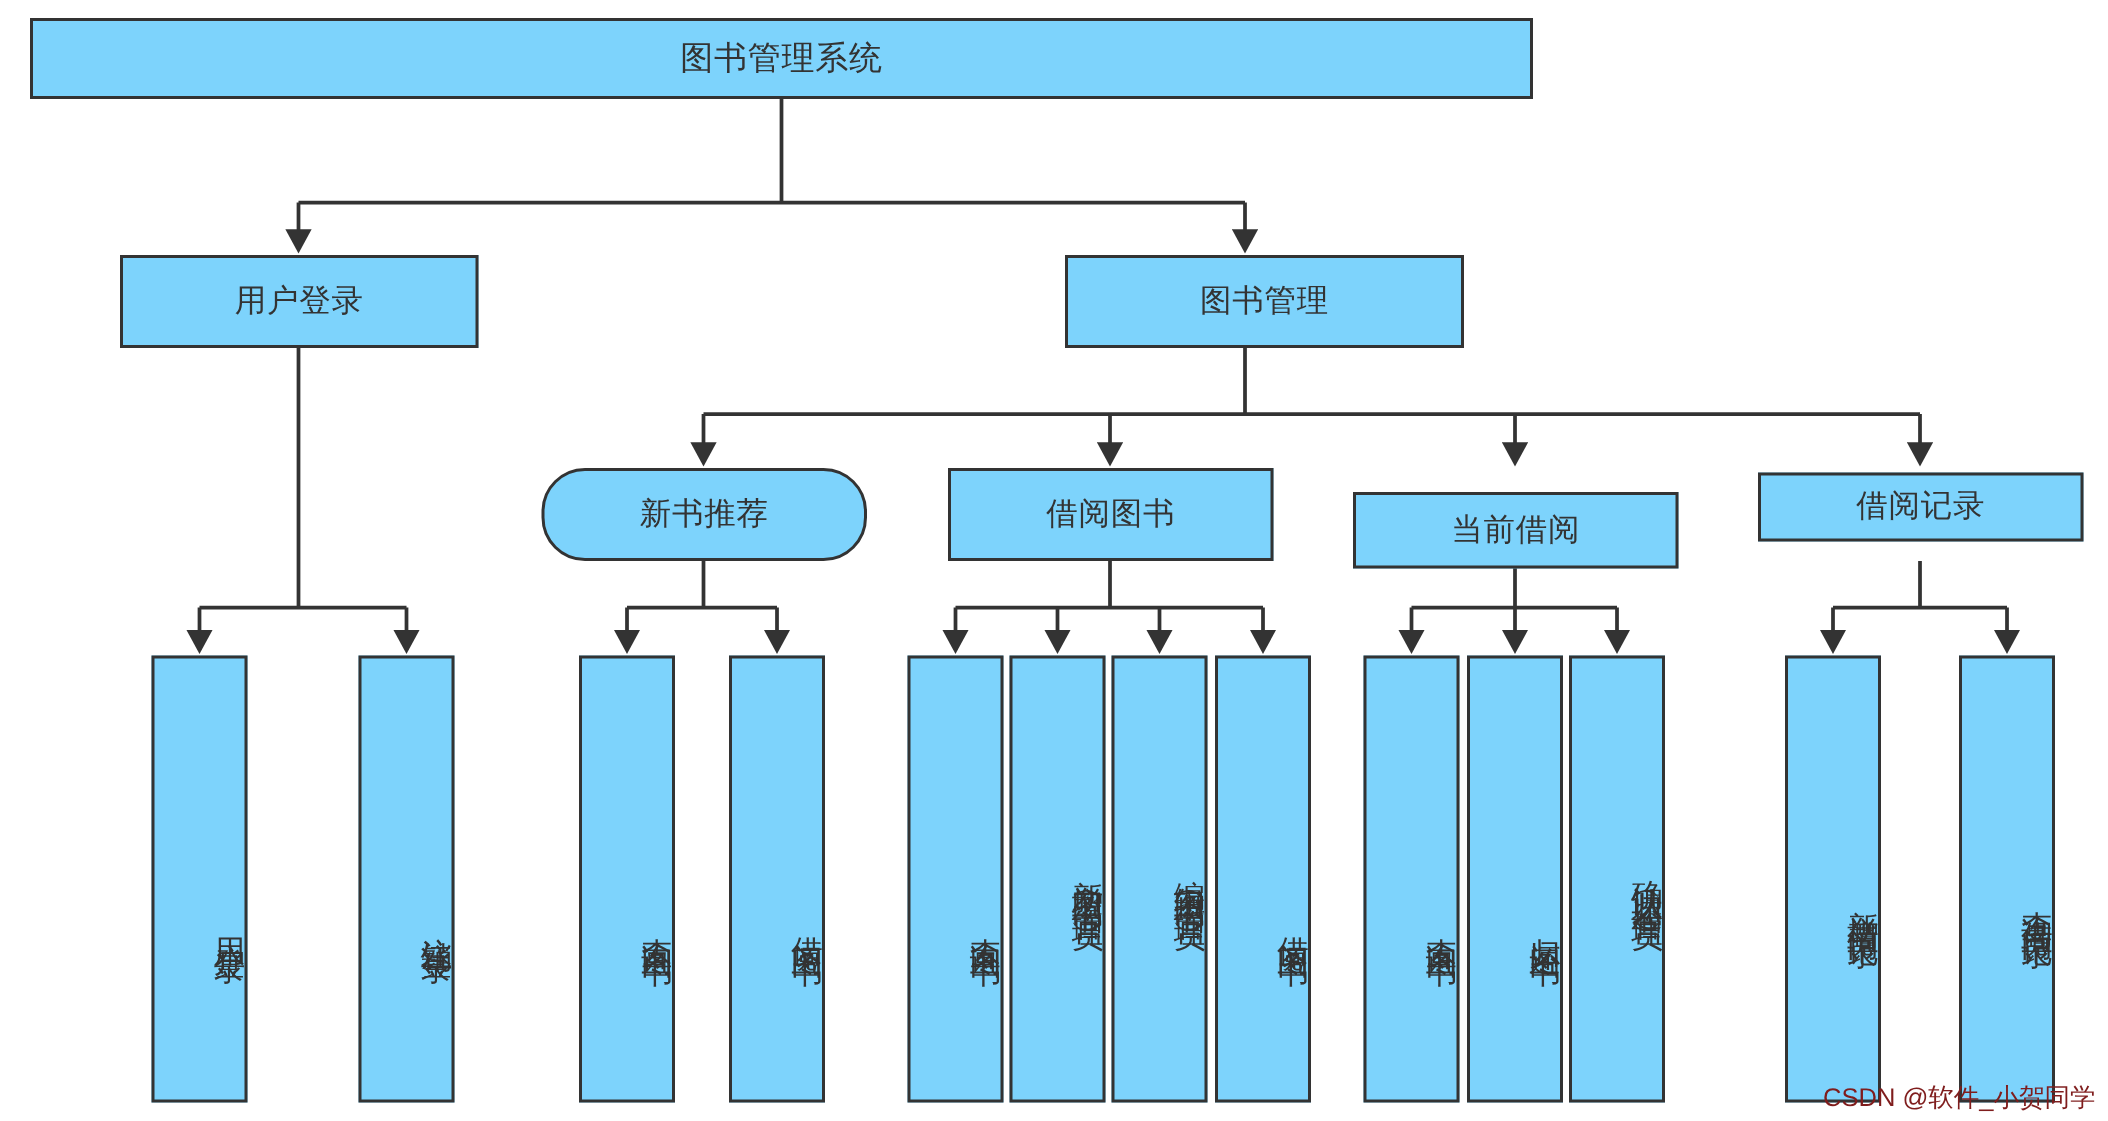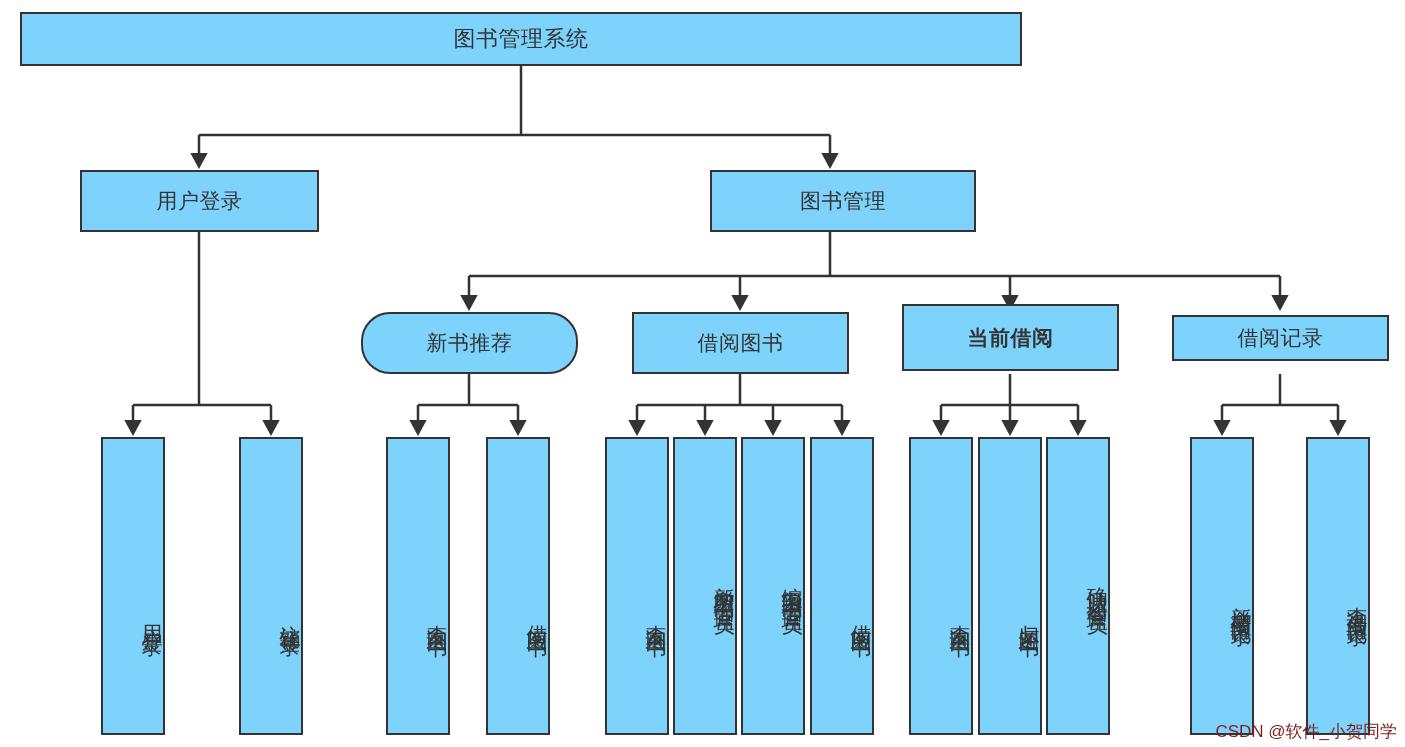--- a/index.html
+++ b/index.html
@@ -127,21 +127,21 @@
   <div class="node h-node" style="left:710px;top:170px;width:266px;height:62px;">
     <span class="lbl">图书管理</span>
   </div>
 
   <div class="node h-node" style="left:361px;top:312px;width:217px;height:62px;border-radius:29px;">
     <span class="lbl">新书推荐</span>
   </div>
   <div class="node h-node" style="left:632px;top:312px;width:217px;height:62px;">
     <span class="lbl">借阅图书</span>
   </div>
-  <div class="node h-node" style="left:902px;top:304px;width:217px;height:67px;font-weight:bold;">
+  <div class="node h-node" style="left:902px;top:328px;width:217px;height:51px;">
     <span class="lbl">当前借阅</span>
   </div>
   <div class="node h-node" style="left:1172px;top:315px;width:217px;height:46px;">
     <span class="lbl">借阅记录</span>
   </div>
 
   <div class="node leaf" style="left:101px;top:437px;width:64px;height:298px;padding-top:60px;">
     <span class="lbl">用户登录</span>
   </div>
   <div class="node leaf" style="left:239px;top:437px;width:64px;height:298px;padding-top:60px;">

